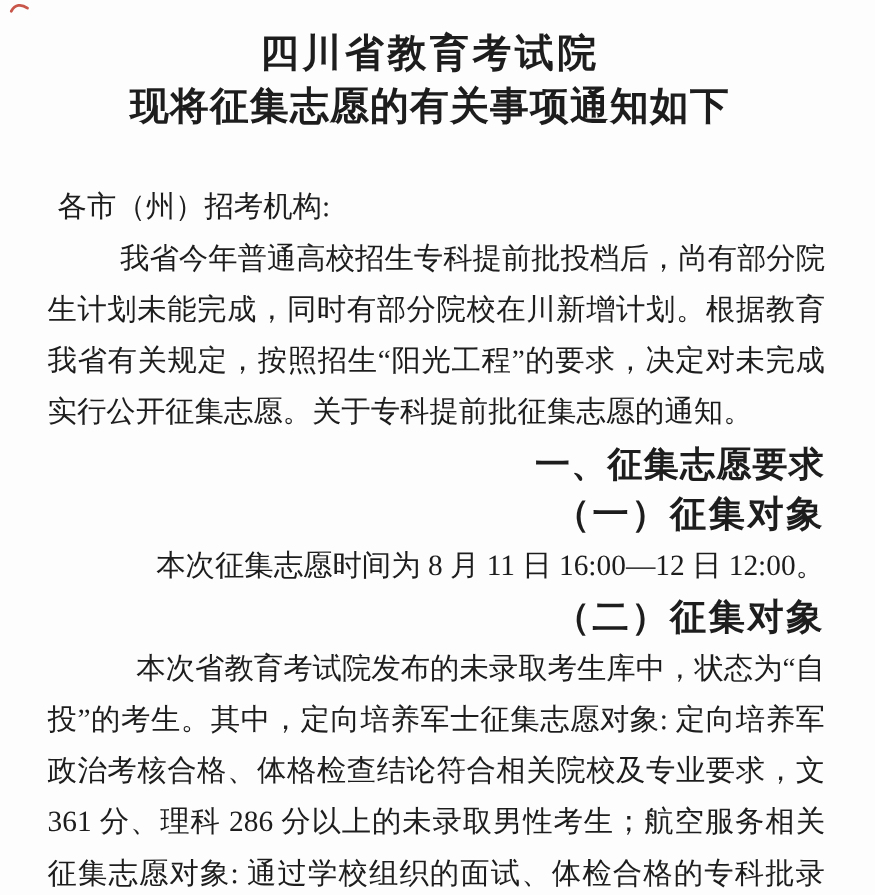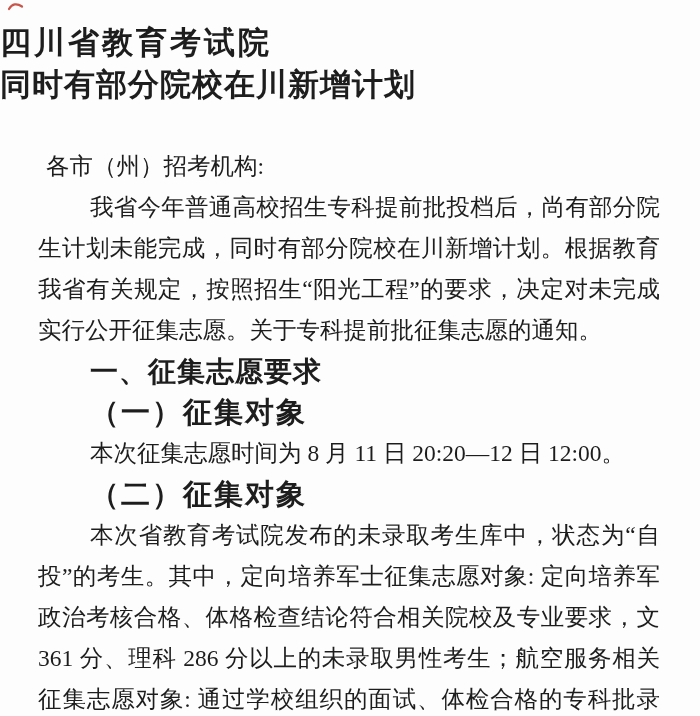--- a/index.html
+++ b/index.html
@@ -10,21 +10,21 @@
     overflow:hidden;
     font-family:"Liberation Serif","DejaVu Serif",serif;
     color:#1d1d1d;
   }
   .red-mark{
     position:absolute;left:7px;top:2px;opacity:.85;
   }
   .title-block{
     padding-top:22px;
     padding-right:12px;
-    text-align:left;
+    text-align:center;
   }
   .title-line{
     font-weight:bold;
     font-size:31px;
     line-height:42px;
     letter-spacing:1px;
   }
   .title-line.first{letter-spacing:3px;}
   .content{
     margin-top:40px;
@@ -36,21 +36,21 @@
     line-height:41px;
     font-size:23.5px;
     overflow:hidden;
     white-space:nowrap;
   }
   .line.fill{
     text-align:justify;
     text-align-last:justify;
     white-space:normal;
   }
-  .line.indent{text-indent:52px;}
+  .line.indent{text-indent:52px;text-align:right;}
   .line.salutation{text-indent:8px;}
   .line.h-hei{
     font-family:"Liberation Sans","DejaVu Sans",sans-serif;
     font-weight:bold;
     font-size:28px;
     letter-spacing:1px;
   }
   .line.h-kai{
     font-weight:bold;
     font-size:29px;
@@ -61,32 +61,32 @@
 <body>
 
 <div class="page">
 
   <svg class="red-mark" width="18" height="10" viewBox="0 0 18 10">
     <path d="M2,7 C5,1.5 10,1 15,4.5" fill="none" stroke="#c0392b" stroke-width="2.2" stroke-linecap="round"></path>
   </svg>
 
   <div class="title-block">
     <div class="title-line first">四川省教育考试院</div>
-    <div class="title-line">同时有部分院校在川新增计划</div>
+    <div class="title-line">现将征集志愿的有关事项通知如下</div>
   </div>
 
   <div class="content" id="lines">
       <div class="line body salutation">各市（州）招考机构:</div>
       <div class="line body indent fill">我省今年普通高校招生专科提前批投档后，尚有部分院校招</div>
       <div class="line body fill">生计划未能完成，同时有部分院校在川新增计划。根据教育部和</div>
       <div class="line body fill">我省有关规定，按照招生“阳光工程”的要求，决定对未完成计划</div>
       <div class="line body">实行公开征集志愿。关于专科提前批征集志愿的通知。</div>
       <div class="line h-hei indent">一、征集志愿要求</div>
       <div class="line h-kai indent">（一）征集对象</div>
-      <div class="line body indent">本次征集志愿时间为 8 月 11 日 20:20—12 日 12:00。</div>
+      <div class="line body indent">本次征集志愿时间为 8 月 11 日 16:00—12 日 12:00。</div>
       <div class="line h-kai indent">（二）征集对象</div>
       <div class="line body indent fill">本次省教育考试院发布的未录取考生库中，状态为“自由可</div>
       <div class="line body fill">投”的考生。其中，定向培养军士征集志愿对象: 定向培养军士</div>
       <div class="line body fill">政治考核合格、体格检查结论符合相关院校及专业要求，文科</div>
       <div class="line body fill">361 分、理科 286 分以上的未录取男性考生；航空服务相关专业</div>
       <div class="line body fill">征集志愿对象: 通过学校组织的面试、体检合格的专科批录取控</div>
     </div>
 
 </div>
 

